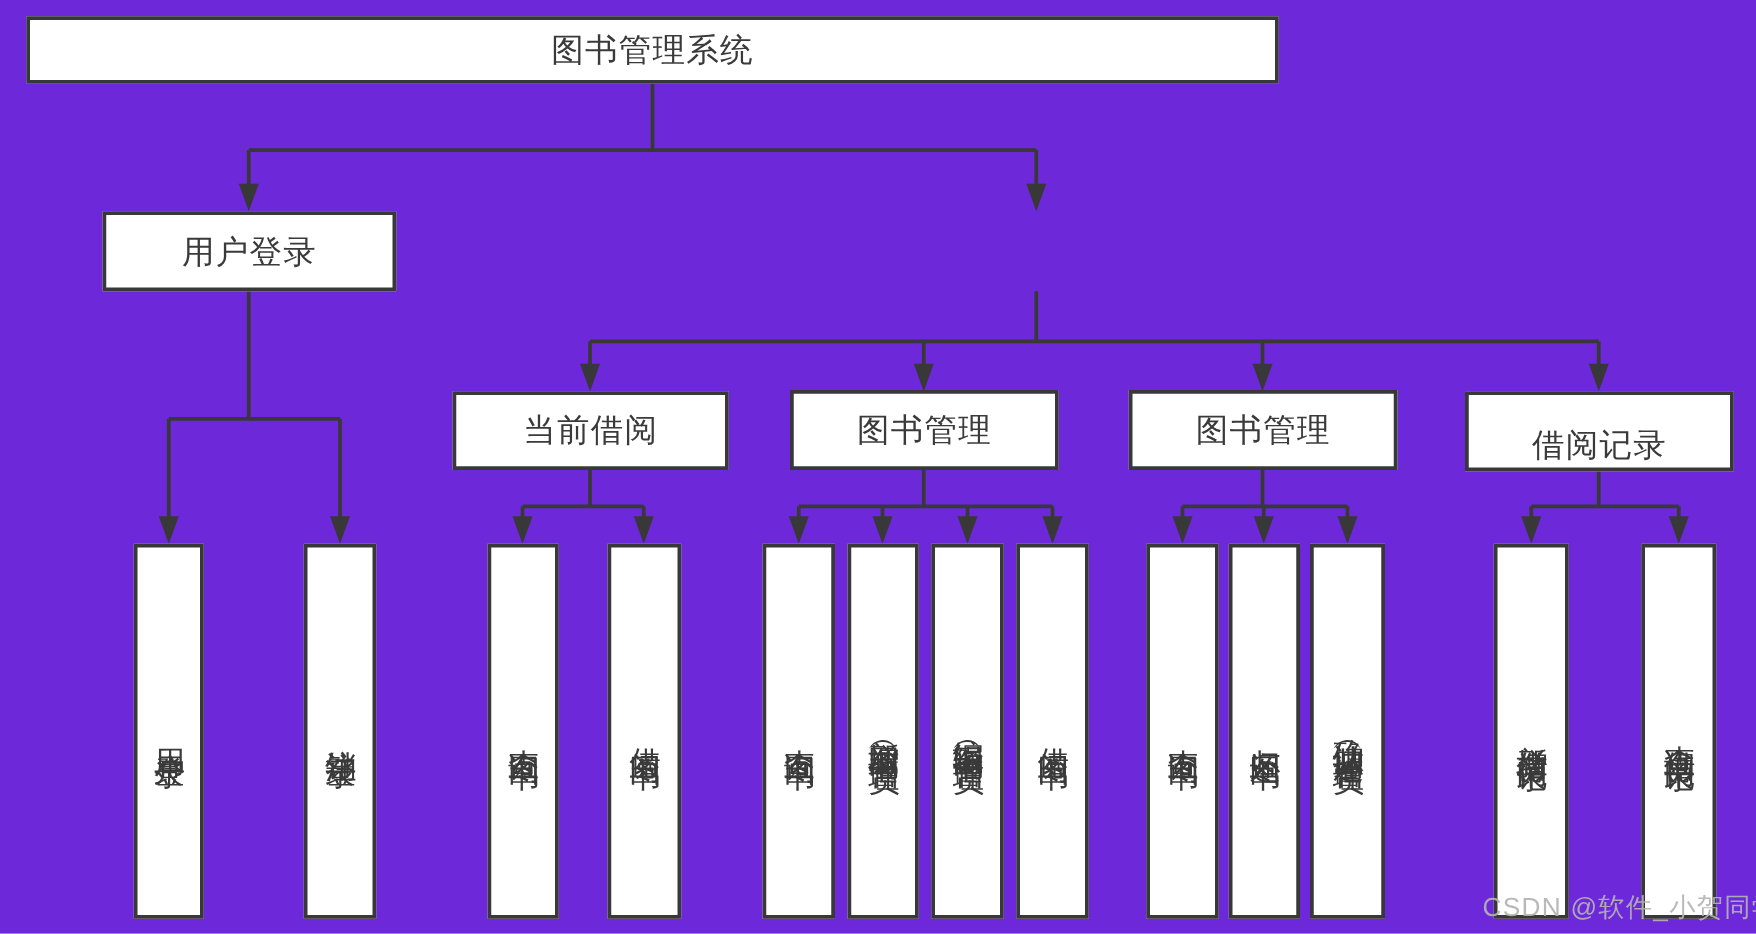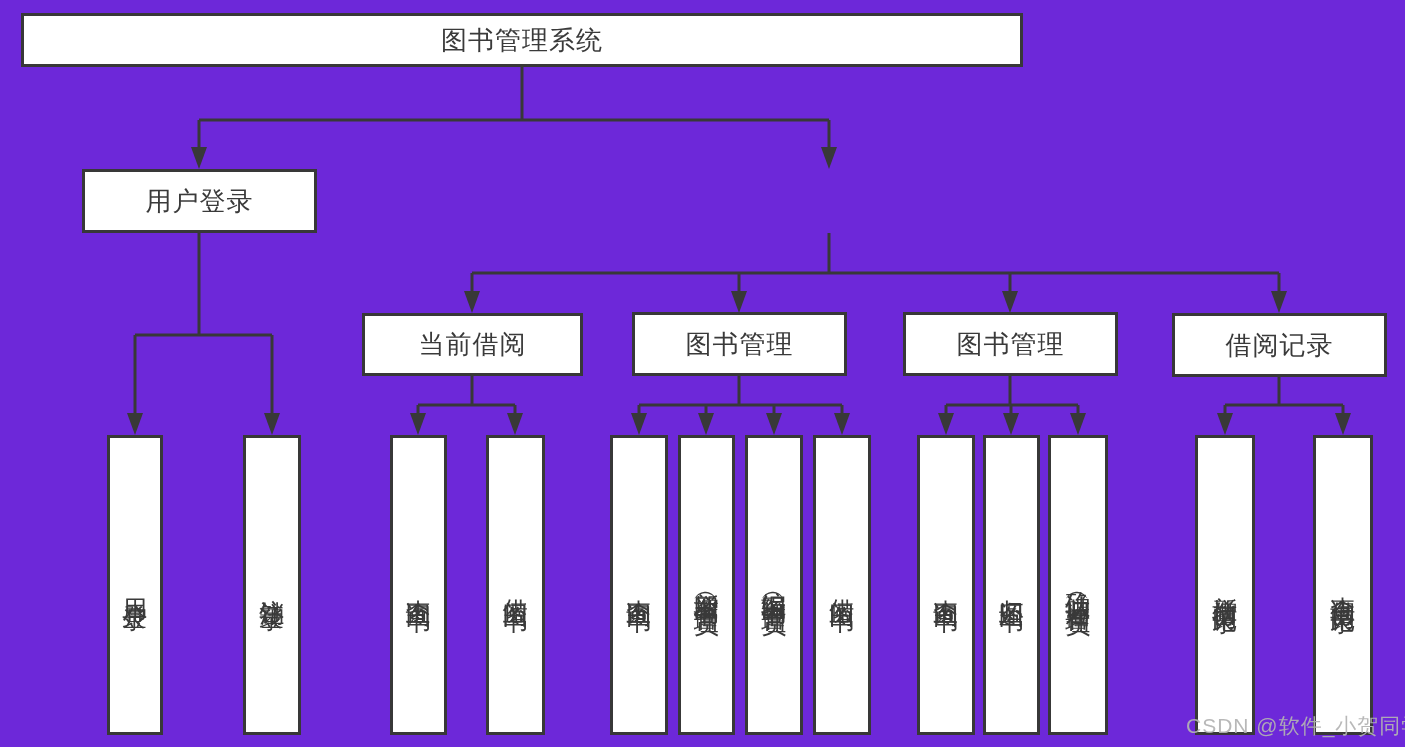--- a/index.html
+++ b/index.html
@@ -144,21 +144,21 @@
 
   <div class="box" style="left:362px; top:313px; width:221px; height:63px;">
     <span class="h-label">当前借阅</span>
   </div>
   <div class="box" style="left:632px; top:312px; width:215px; height:64px;">
     <span class="h-label">图书管理</span>
   </div>
   <div class="box" style="left:903px; top:312px; width:215px; height:64px;">
     <span class="h-label">图书管理</span>
   </div>
-  <div class="box" style="left:1172px; top:313px; width:215px; height:64px;">
+  <div class="box" style="left:1172px; top:313px; width:215px; height:64px;align-items:flex-end;">
     <span class="h-label">借阅记录</span>
   </div>
 
   <div class="box" style="left:107px; top:435px; width:56px; height:300px;">
     <span class="v-label">用户登录</span>
   </div>
   <div class="box" style="left:243px; top:435px; width:58px; height:300px;">
     <span class="v-label">注销登录</span>
   </div>
 

